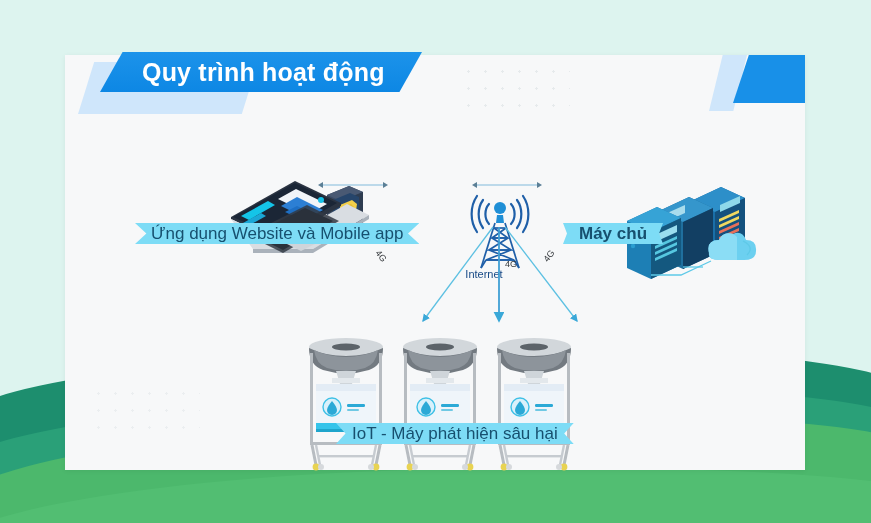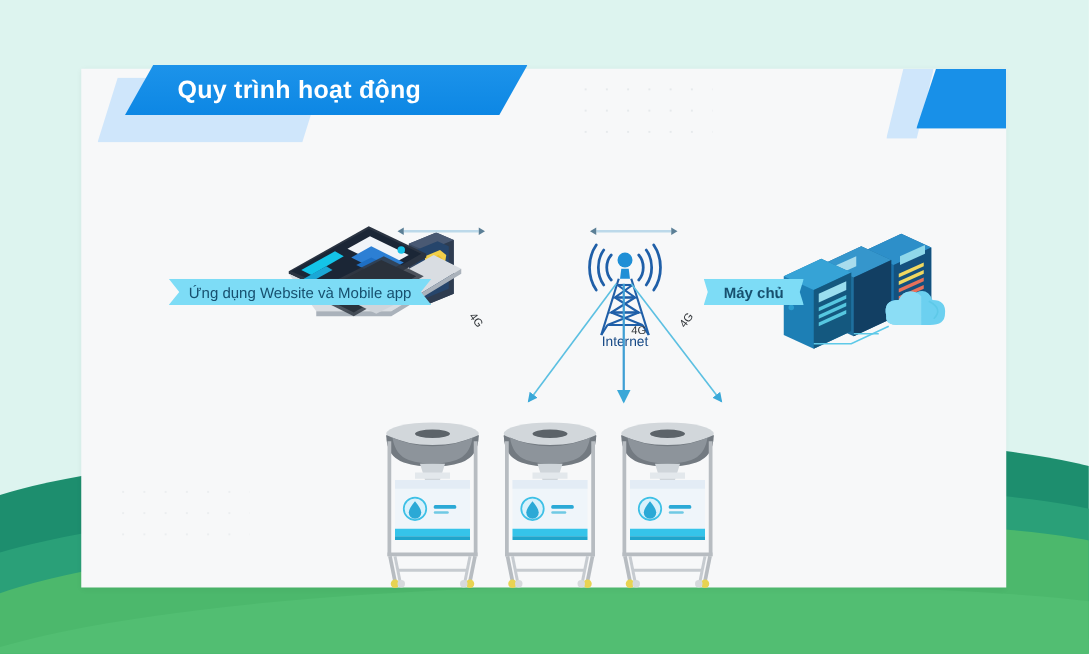--- a/index.html
+++ b/index.html
@@ -71,28 +71,28 @@
     background:#cfe6fb;
     clip-path:polygon(9% 0,100% 0,91% 100%,0 100%);
   }
   #banner{
     position:absolute;left:100px;top:52px;width:322px;height:40px;
     background:linear-gradient(180deg,#1c93ea 0%,#0d87e4 100%);
     clip-path:polygon(7% 0,100% 0,93% 100%,0 100%);
     display:flex;align-items:center;
   }
   #banner-title{
-    color:#ffffff;font-size:20px;font-weight:bold;
+    color:#ffffff;font-size:25px;font-weight:bold;
     margin-left:42px;letter-spacing:.2px;white-space:nowrap;
   }
 
   .ribbon-wrap{position:absolute;}
   .ribbon-body{
     background:#7ddcf6;height:21px;display:flex;align-items:center;
-    justify-content:center;color:#17506f;font-size:12px;white-space:nowrap;
+    justify-content:center;color:#17506f;font-size:17px;white-space:nowrap;
     padding:0 16px;
     clip-path:polygon(0 0,100% 0,96% 50%,100% 100%,0 100%,4% 50%);
   }
 
   
   .harrow{position:absolute;height:2px;background:#bcd9ea;}
   .harrow::before,.harrow::after{
     content:"";position:absolute;top:-2px;width:0;height:0;
     border-top:3px solid transparent;border-bottom:3px solid transparent;
   }
@@ -103,21 +103,21 @@
     position:absolute;font-size:9px;color:#33373b;font-weight:normal;
   }
 
   
   #laptop-group{position:absolute;left:158px;top:118px;width:150px;height:105px;}
   
   #server-group{position:absolute;left:552px;top:128px;width:150px;height:100px;}
   
   #tower-group{position:absolute;left:395px;top:135px;width:80px;height:90px;}
   #internet-label{
-    position:absolute;left:380px;top:213px;width:110px;text-align:center;
+    position:absolute;left:364px;top:213px;width:110px;text-align:center;
     font-size:11px;color:#184a86;
   }
   
   .machine{position:absolute;top:282px;width:88px;height:135px;}
 </style>
 </head>
 <body>
 
 <div id="bg">
   <div class="hill" id="hill-dark"></div>
@@ -377,19 +377,22 @@
       <path d="M14 108 L18 128" stroke="#c6cbd0" stroke-width="2.4" fill="none"></path>
       <path d="M74 108 L70 128" stroke="#c6cbd0" stroke-width="2.4" fill="none"></path>
       <rect x="16" y="118" width="56" height="2.4" fill="#c6cbd0"></rect>
       <circle cx="14" cy="130" r="3.4" fill="#e8d352"></circle>
       <circle cx="74" cy="130" r="3.4" fill="#e8d352"></circle>
       <circle cx="19" cy="130" r="3" fill="#d6d9dc"></circle>
       <circle cx="69" cy="130" r="3" fill="#d6d9dc"></circle>
     </svg>
   </div>
 
+  <div class="ribbon-wrap" style="left:271px;top:368px;">
+    <div class="ribbon-body">IoT - Máy phát hiện sâu hại</div>
+  </div>
 
 </div>
 
 <div id="banner-shadow"></div>
 <div id="banner">
   <span id="banner-title">Quy trình hoạt động</span>
 </div>
 
 </body></html>

